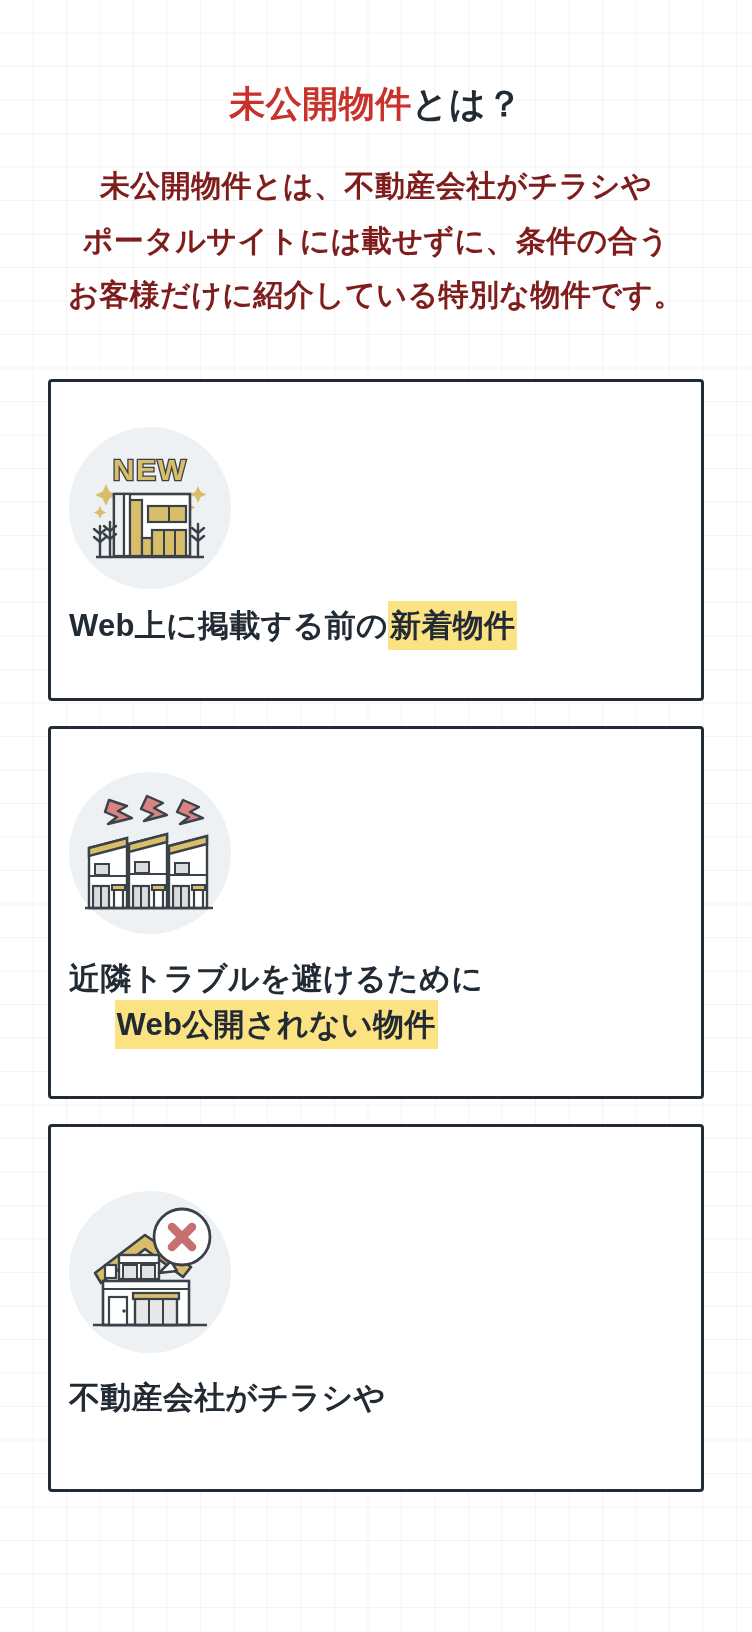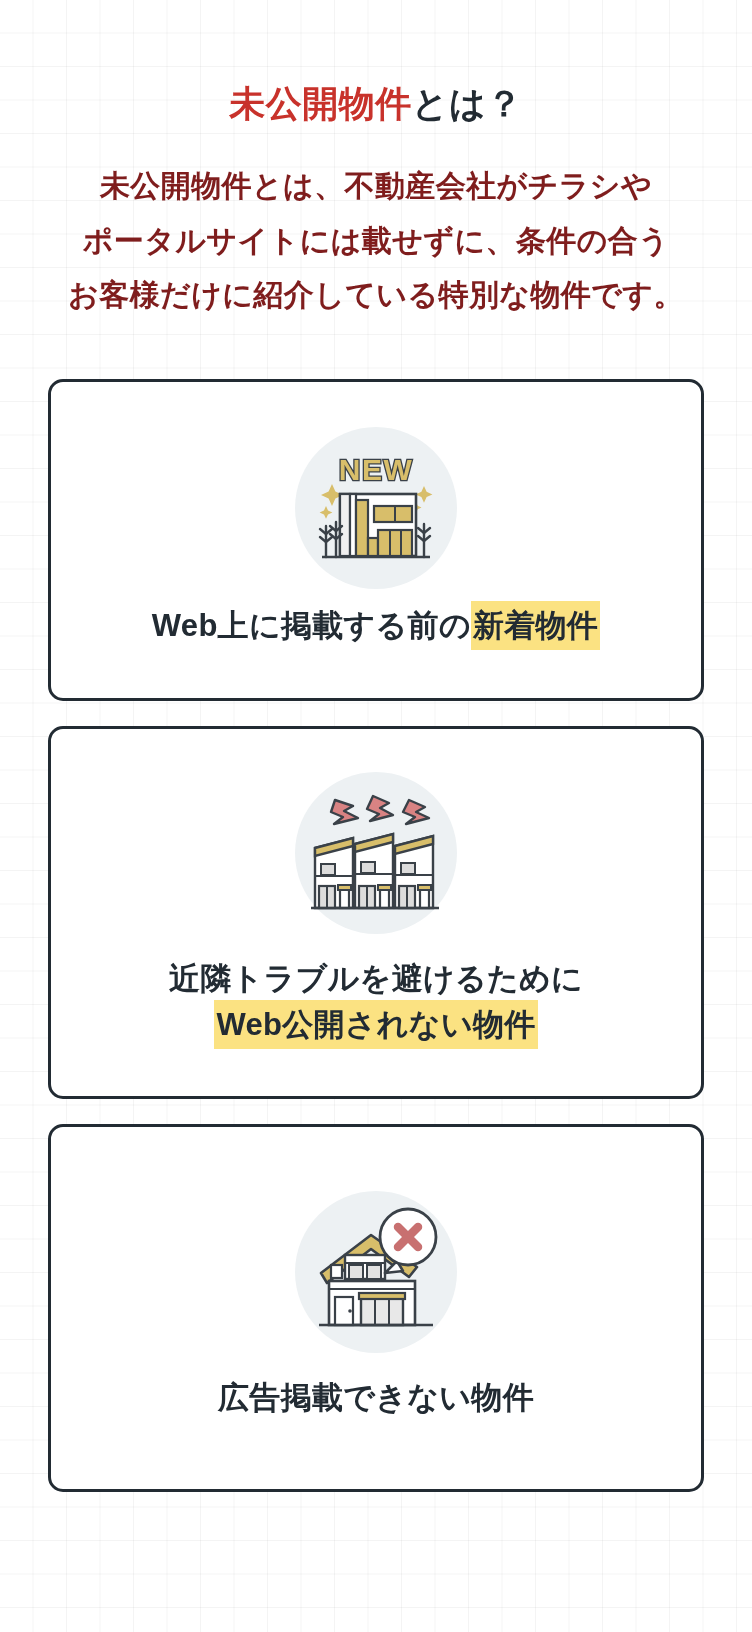--- a/index.html
+++ b/index.html
@@ -58,25 +58,25 @@
     margin-top: 56px;
     padding: 0 48px;
     display: flex;
     flex-direction: column;
     gap: 25px;
   }
 
   .card {
     background: #ffffff;
     border: 3px solid #222B33;
-    border-radius: 15px;
+    border-radius: 4px;
     padding: 22px 18px 26px;
     display: flex;
     flex-direction: column;
-    align-items: center;
+    align-items: flex-start;
     justify-content: center;
   }
   .card-1 { height: 322px; }
   .card-2 { height: 373px; }
   .card-3 { height: 368px; }
 
   .icon-wrap {
     width: 162px;
     height: 162px;
     border-radius: 50%;
@@ -262,19 +262,19 @@
           <circle cx="103" cy="36" r="28" fill="#ffffff" stroke="#3A4148" stroke-width="2.8"></circle>
 
           <g stroke="#C87070" stroke-width="8.5" stroke-linecap="round">
             <line x1="93" y1="26" x2="113" y2="46"></line>
             <line x1="113" y1="26" x2="93" y2="46"></line>
           </g>
         </svg>
       </div>
       <div class="caption">
         <span class="cap-line">
-          <span>広告掲載できない物件</span>
+          <span>不動産会社がチラシや</span>
         </span>
       </div>
     </div>
 
   </div>
 </div>
 
 </body></html>

